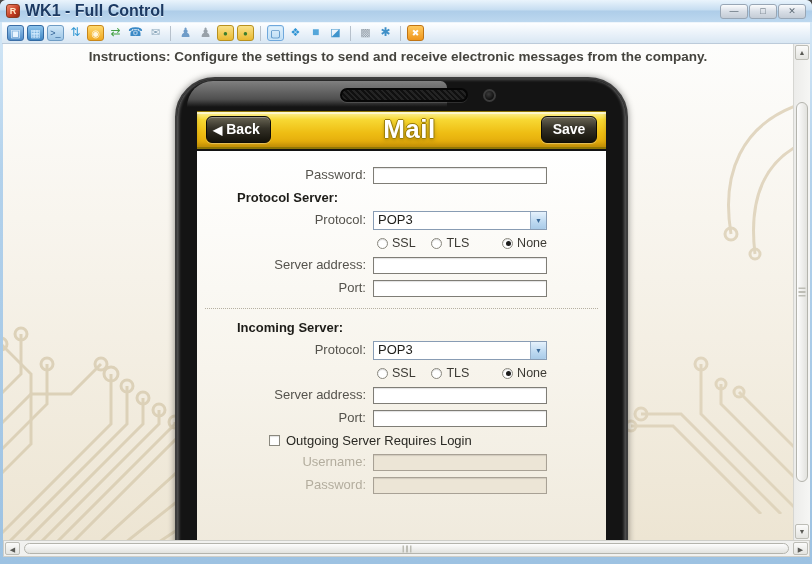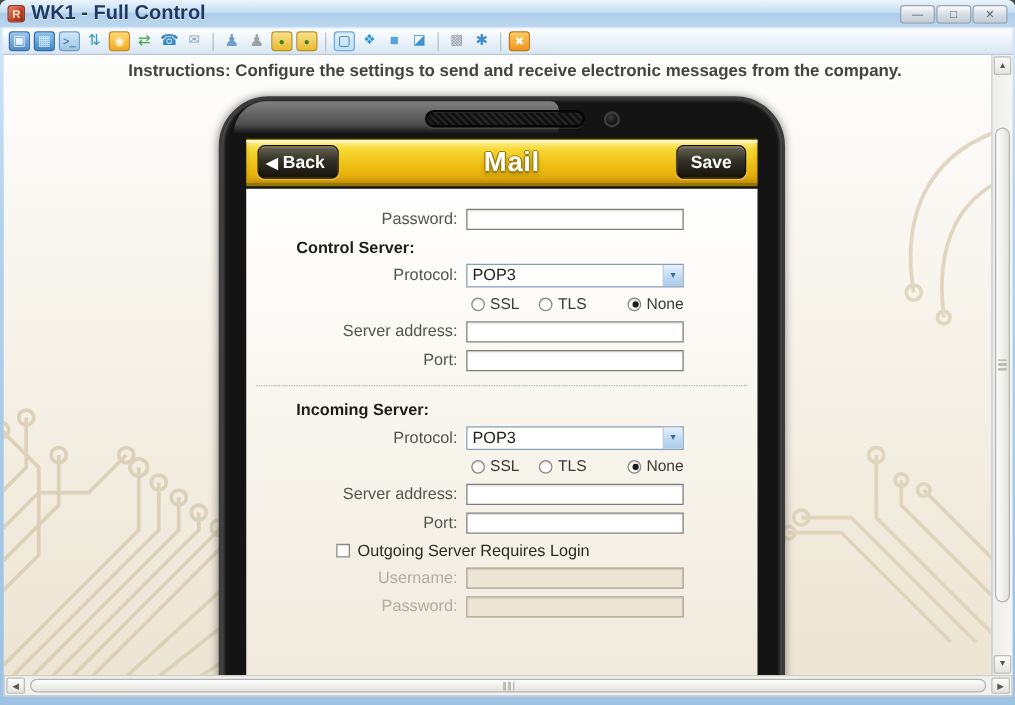--- a/index.html
+++ b/index.html
@@ -71,21 +71,20 @@
     position:absolute; top:44px; left:3px; width:790px; height:496px; overflow:hidden;
     background:linear-gradient(180deg,#fdfdfc 0%, #f8f5ee 35%, #ede5d3 100%);
   }
   .circuit { position:absolute; pointer-events:none; opacity:.85; }
   .circuit.cl { left:-12px; bottom:-14px; }
   .circuit.cr { right:-8px; top:40px; }
   .instructions {
     position:absolute; top:5px; left:0; width:100%; text-align:center;
     font-size:13.5px; font-weight:bold; color:#45443e;
     text-shadow:0 1px 0 rgba(255,255,255,.85);
-    margin-left:14px;
   }
 
   
   .phone {
     position:absolute; left:172px; top:33px; width:453px; height:560px;
     background:#141414; border-radius:40px;
     border:2px solid #3d3d3d;
     box-shadow:0 0 7px rgba(0,0,0,.45),
       inset 5px 0 3px -3px rgba(255,255,255,.28),
       inset -5px 0 3px -3px rgba(255,255,255,.28),
@@ -109,21 +108,21 @@
   }
   .mail-header {
     position:absolute; left:20px; right:20px; top:32px; height:38px;
     background:linear-gradient(180deg,#fdf3a0 0%, #f7d833 22%, #eebd13 60%, #e0a509 100%);
     border-top:1px solid #8f7606; border-bottom:2px solid #8f7606;
     box-shadow:inset 0 2px 0 rgba(255,255,255,.55), inset 0 -3px 4px rgba(130,95,0,.35);
     display:flex; align-items:center; justify-content:space-between; padding:0 9px;
   }
   .mail-title {
     position:absolute; left:16px; right:0; text-align:center;
-    font-size:22px; font-weight:bold; color:#fff; letter-spacing:.5px;
+    font-size:26px; font-weight:bold; color:#fff; letter-spacing:.5px;
     text-shadow:0 1px 0 #9a7d08, 0 -1px 0 #9a7d08, 1px 0 0 #9a7d08, -1px 0 0 #9a7d08, 0 2px 4px rgba(95,75,0,.55);
   }
   .hd-btn {
     position:relative; z-index:2; height:27px; min-width:56px; padding:0 10px;
     background:linear-gradient(180deg,#6a6655 0%, #343127 45%, #14120a 100%);
     border:1px solid #0c0b06; border-radius:6px;
     color:#fff; font-size:14px; font-weight:bold; line-height:25px; text-align:center;
     box-shadow:inset 0 1px 0 rgba(255,255,255,.3), 0 1px 1px rgba(255,255,255,.35);
     cursor:default;
   }
@@ -329,21 +328,21 @@
 
       <div class="screen">
         <div class="form">
 
 
           <div class="row">
             <div class="lbl">Password:</div>
             <input class="txt" style="">
           </div>
 
-          <div class="heading">Control Server:</div>
+          <div class="heading">Protocol Server:</div>
 
           <div class="row">
             <div class="lbl">Protocol:</div>
             <div class="select">
               <span class="sel-text">POP3</span>
               <span class="sel-arrow">▼</span>
             </div>
           </div>
 
           <div class="row">

